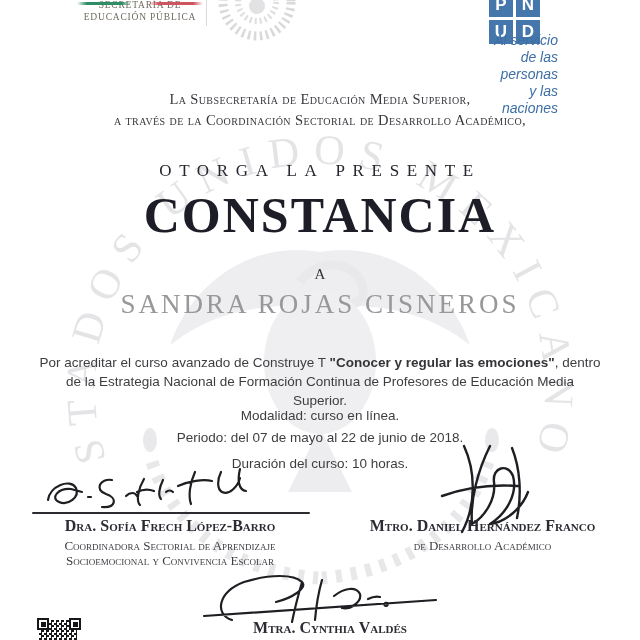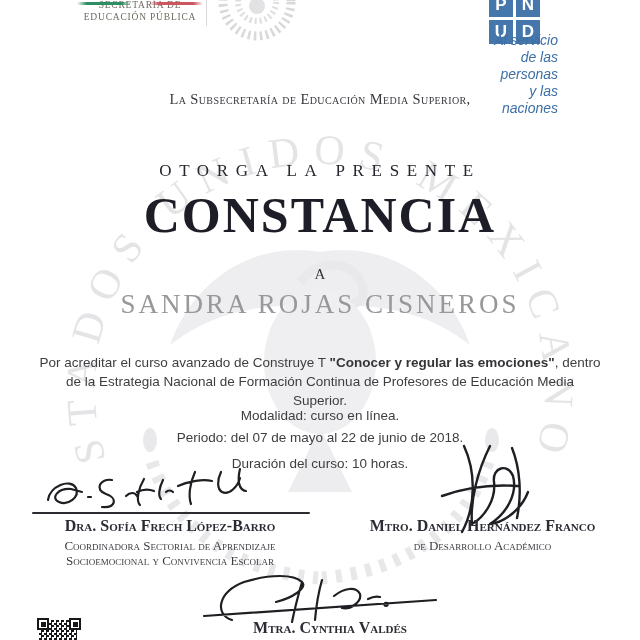--- a/index.html
+++ b/index.html
@@ -114,20 +114,21 @@
       </div>
     </div>
     <div class="abs pnud-tag">
       <div>Al servicio</div>
       <div>de las personas</div>
       <div>y las naciones</div>
     </div>
 
     <div class="abs cline intro">
       <div>La Subsecretaría de Educación Media Superior,</div>
+      <div>a través de la Coordinación Sectorial de Desarrollo Académico,</div>
     </div>
 
     <div class="abs cline otorga">OTORGA LA PRESENTE</div>
     <div class="abs cline title">CONSTANCIA</div>
     <div class="abs cline to-label">A</div>
     <div class="abs cline recipient">SANDRA ROJAS CISNEROS</div>
 
     <div class="abs para sans"><span>Por acreditar el curso avanzado de Construye T </span><b>"Conocer y regular las emociones"</b><span>, dentro de la Estrategia Nacional de Formación Continua de Profesores de Educación Media Superior.</span></div>
 
     <div class="abs cline meta1 sans">Modalidad: curso en línea.</div>

